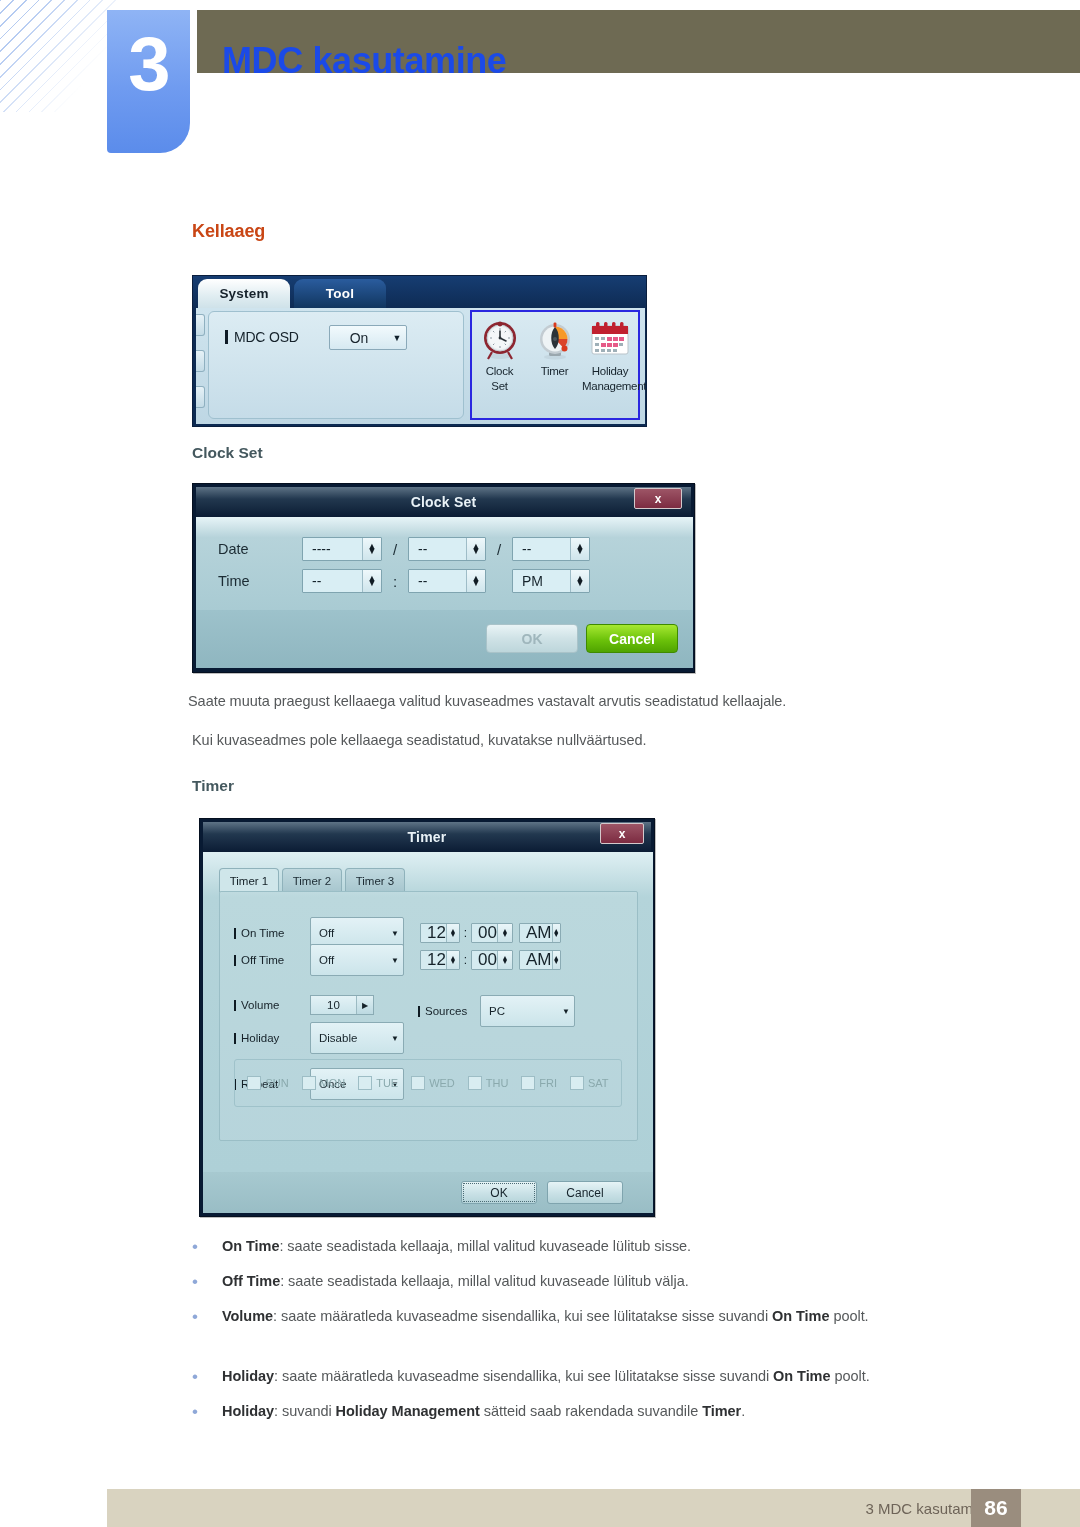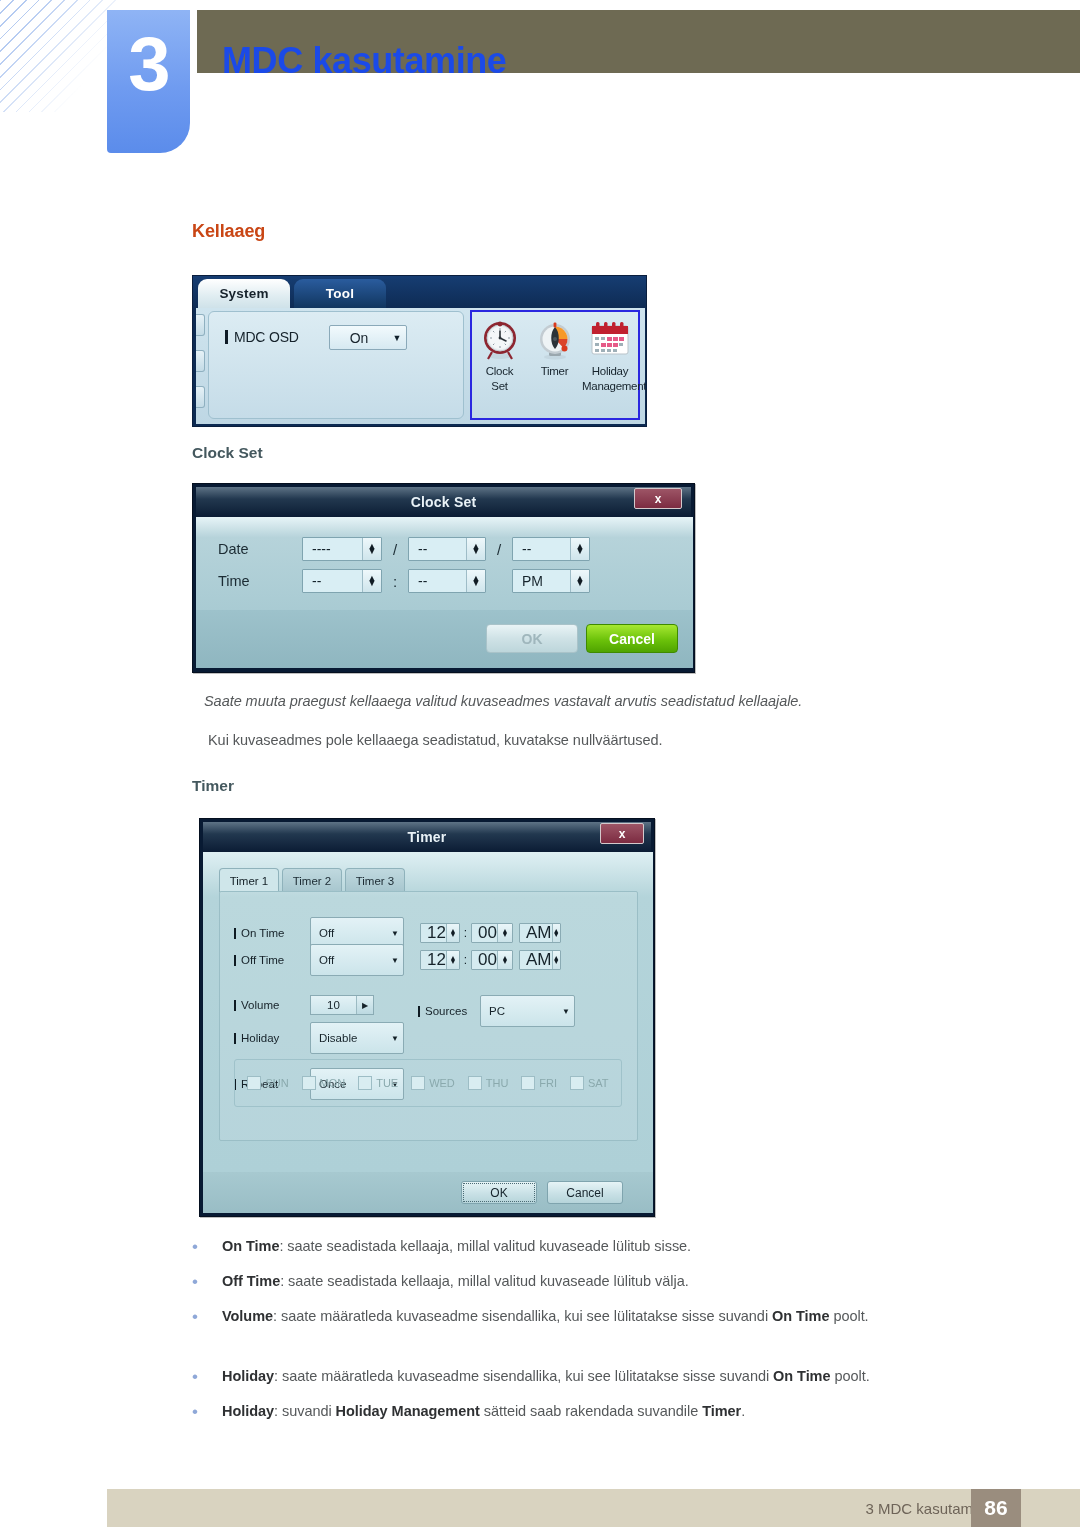--- a/index.html
+++ b/index.html
@@ -497,22 +497,22 @@
         </span>
       </div>
     </div>
 
     <div class="cs-foot">
       <div class="btn-gray" style="position:absolute; left:290px; top:14px;">OK</div>
       <div class="btn-green" style="position:absolute; left:390px; top:14px;">Cancel</div>
     </div>
   </div>
 
-  <div class="para" style="left:204px; top:691px; width:780px;font-style:italic;">Saate muuta praegust kellaaega valitud kuvaseadmes vastavalt arvutis seadistatud kellaajale.</div>
-  <div class="para" style="left:208px; top:730px; width:780px;">Kui kuvaseadmes pole kellaaega seadistatud, kuvatakse nullväärtused.</div>
+  <div class="para" style="left:188px; top:691px; width:780px;">Saate muuta praegust kellaaega valitud kuvaseadmes vastavalt arvutis seadistatud kellaajale.</div>
+  <div class="para" style="left:192px; top:730px; width:780px;">Kui kuvaseadmes pole kellaaega seadistatud, kuvatakse nullväärtused.</div>
 
   <div class="h-sub" style="left:192px; top:777px;">Timer</div>
 
   <div class="dlg" id="timerdlg">
     <div class="dlg-title">Timer</div>
     <div class="dlg-close">x</div>
 
     <div class="tm-body"></div>
 
     <div class="tm-tabs">

